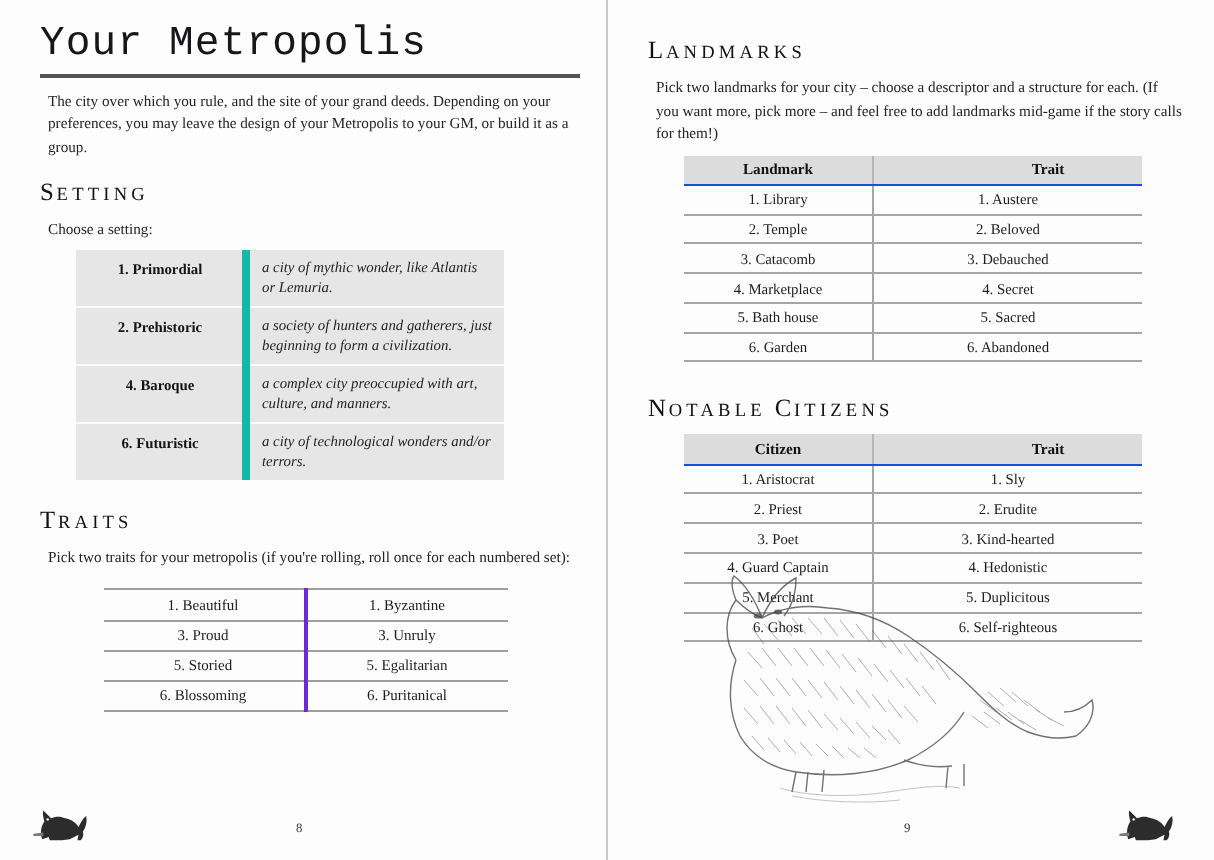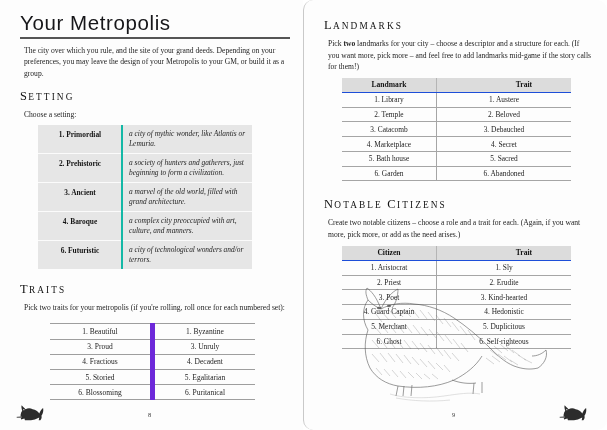--- a/index.html
+++ b/index.html
@@ -29,31 +29,30 @@
     background: #fdfdfd;
   }
   .page-left {
     width: 303px;
     padding: 10px 16px 0 18px;
   }
   .page-right {
     width: 304px;
     padding: 18px 16px 0 18px;
     border-left: 1px solid #c9c9c9;
-    border-radius: 10px;
   }
   
   .title {
     font-size: 20.5px;
     letter-spacing: 0.6px;
     font-weight: 400;
     margin: 2px 0 2px 2px;
     line-height: 1.1;
     color: #17171a;
-    font-family: Liberation Sans, sans-serif;
+    font-family: Liberation Mono, monospace;
   }
   .title-rule {
     height: 2px;
     background: #555;
     margin: 0 0 6px 2px;
     width: 270px;
   }
   .body-text {
     font-size: 7.6px;
     line-height: 1.52;
@@ -98,21 +97,21 @@
     border-bottom: 1px solid #fbfbfb;
   }
   .setting-table tr:last-child td {
     border-bottom: none;
   }
   .setting-table td.num {
     width: 72px;
     font-weight: bold;
     text-align: center;
     padding-top: 5px;
-    border-right: 2px solid #14b8a6;
+    border-right: 4px solid #14b8a6;
     color: #141414;
   }
   .setting-table td.desc {
     font-style: italic;
     color: #1f1f1f;
     padding-top: 4px;
   }
   
   .traits-wrap {
     margin: 10px 0 0 0;
@@ -128,21 +127,21 @@
     text-align: center;
     padding: 2.6px 4px;
     border-top: 1px solid #9e9e9e;
     color: #1d1d1d;
   }
   .rule-table tr:last-child td {
     border-bottom: 1px solid #9e9e9e;
   }
   .rule-table td.colA {
     width: 92px;
-    border-right: 5px solid #6d28d9;
+    border-right: 2px solid #6d28d9;
   }
   .rule-table td.colB {
     width: 92px;
   }
   
   .grid-table {
     border-collapse: collapse;
     margin: 5px auto 0 auto;
     table-layout: fixed;
   }
@@ -194,21 +193,21 @@
   .cat-left { left: 14px; }
   .cat-right { right: 16px; }
   .cat-illus {
     position: absolute;
     left: 28px;
     bottom: 26px;
     width: 228px;
     height: 120px;
     opacity: 0.92;
   }
-  .bold-inline { font-weight: bold; }
+  .bold-inline { font-weight: normal; }
 </style>
 </head>
 <body>
 
 <div class="spread">
 
   <div class="page page-left">
 
     <div class="title">Your Metropolis</div>
     <div class="title-rule"></div>
@@ -222,24 +221,20 @@
 
     <table class="setting-table">
       <tbody>
         <tr>
           <td class="num">1. Primordial</td>
           <td class="desc">a city of mythic wonder, like Atlantis or Lemuria.</td>
         </tr>
         <tr>
           <td class="num">2. Prehistoric</td>
           <td class="desc">a society of hunters and gatherers, just beginning to form a civilization.</td>
-        </tr>
-        <tr>
-          <td class="num">3. Ancient</td>
-          <td class="desc">a marvel of the old world, filled with grand architecture.</td>
         </tr>
         <tr>
           <td class="num">4. Baroque</td>
           <td class="desc">a complex city preoccupied with art, culture, and manners.</td>
         </tr>
         <tr>
           <td class="num">6. Futuristic</td>
           <td class="desc">a city of technological wonders and/or terrors.</td>
         </tr>
       </tbody>
@@ -255,24 +250,20 @@
         <tbody>
           <tr>
             <td class="colA">1. Beautiful</td>
             <td class="colB">1. Byzantine</td>
           </tr>
           <tr>
             <td class="colA">3. Proud</td>
             <td class="colB">3. Unruly</td>
           </tr>
           <tr>
-            <td class="colA">4. Fractious</td>
-            <td class="colB">4. Decadent</td>
-          </tr>
-          <tr>
             <td class="colA">5. Storied</td>
             <td class="colB">5. Egalitarian</td>
           </tr>
           <tr>
             <td class="colA">6. Blossoming</td>
             <td class="colB">6. Puritanical</td>
           </tr>
         </tbody>
       </table>
     </div>
@@ -323,21 +314,20 @@
         <tr>
           <td class="colA">6. Garden</td>
           <td class="colB">6. Abandoned</td>
         </tr>
       </tbody>
     </table>
 
     <div class="section-head" style="margin-top:16px;">
       <span class="cap">N</span><span class="rest">OTABLE </span><span class="cap">C</span><span class="rest">ITIZENS</span>
     </div>
-    <p class="body-text indent-r">Create two notable citizens – choose a role and a trait for each. (Again, if you want more, pick more, or add as the need arises.)</p>
 
     <table class="grid-table">
       <thead>
         <tr>
           <th class="colA">Citizen</th>
           <th class="colB">Trait</th>
         </tr>
       </thead>
       <tbody>
         <tr>

